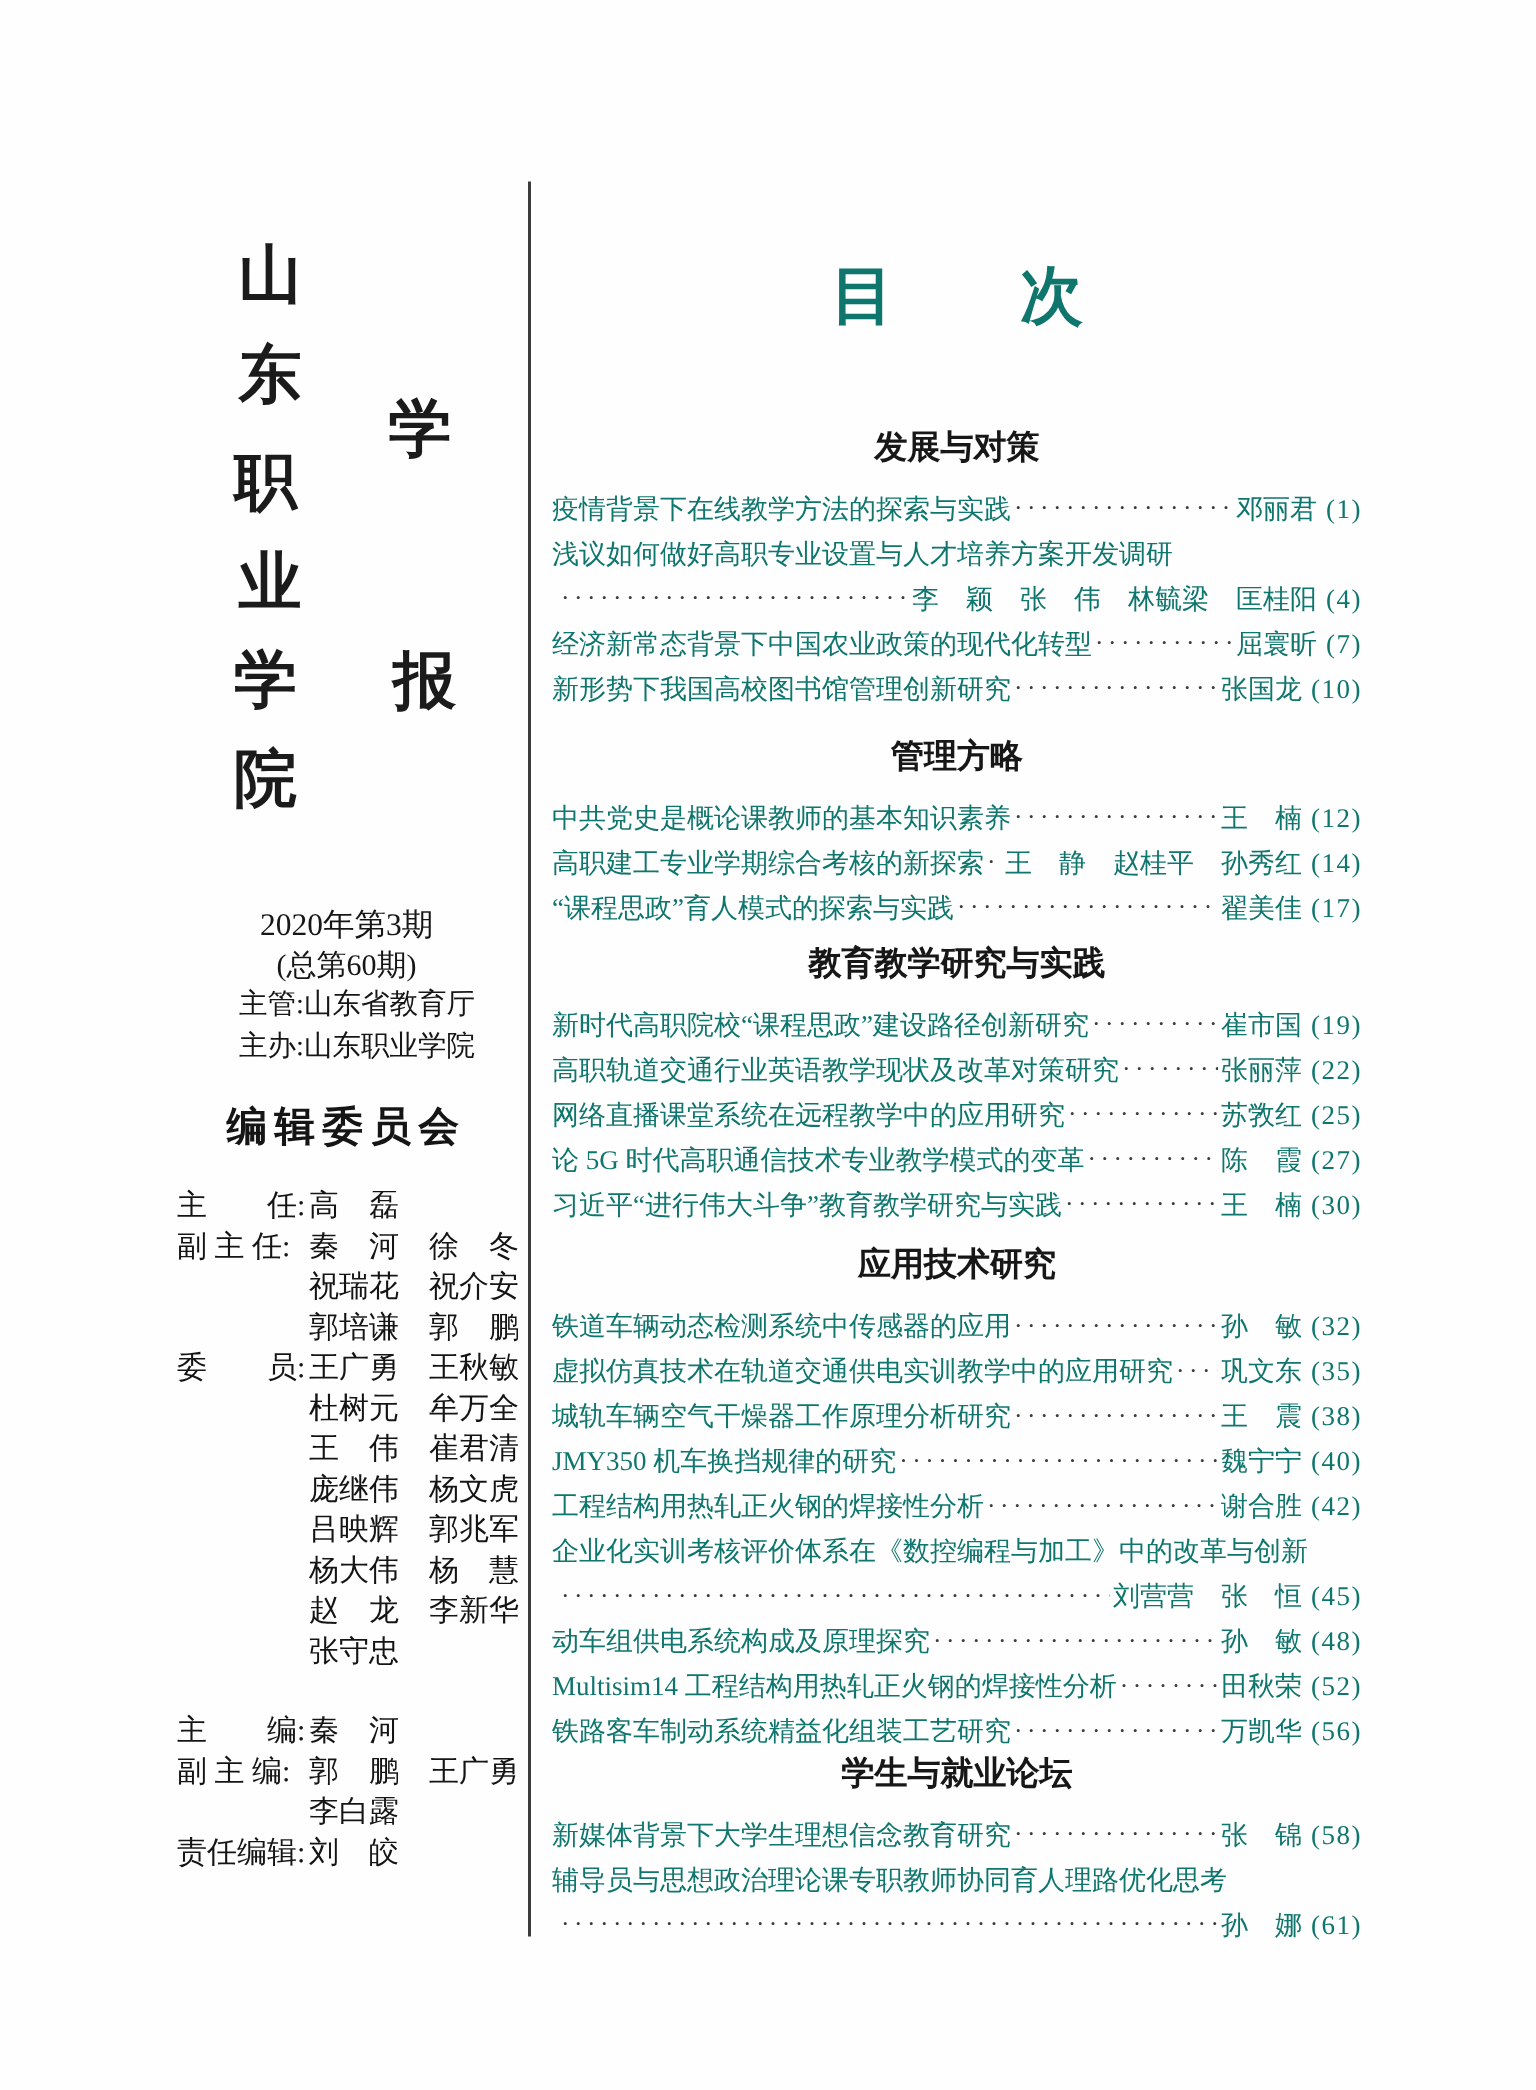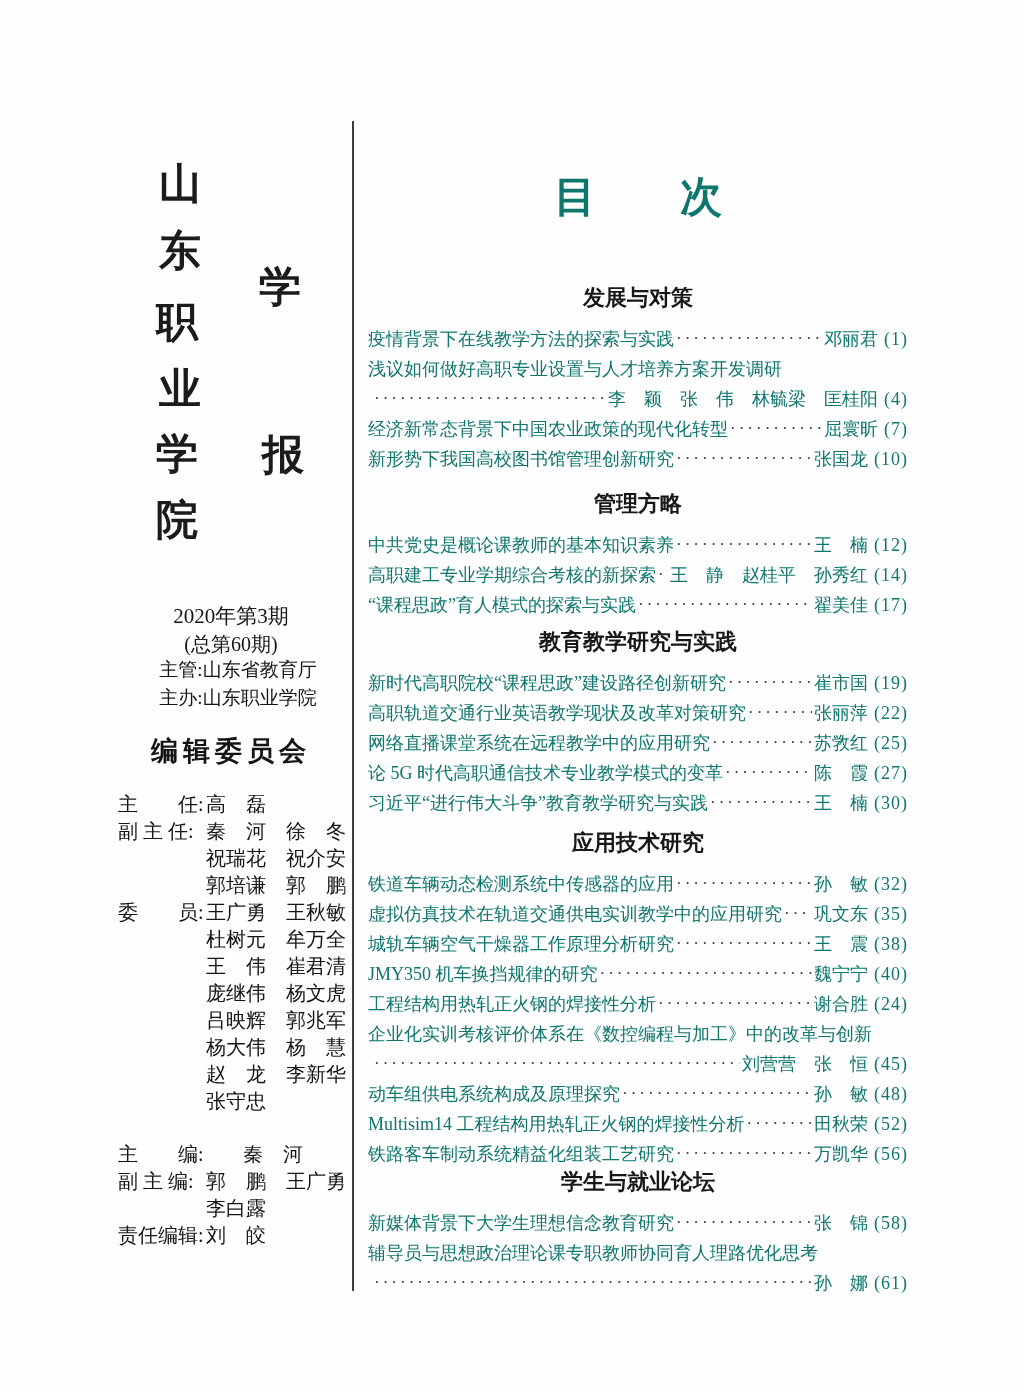--- a/index.html
+++ b/index.html
@@ -41,21 +41,21 @@
     position:absolute;left:115px;top:733px;width:232px;
     text-align:center;
     font-family:"Liberation Sans","DejaVu Sans",sans-serif;
     font-weight:700;font-size:27px;letter-spacing:5px;color:#151515;
   }
   .board{
     position:absolute;left:118px;top:791px;width:240px;
     font-size:20px;color:#141414;
   }
   .ed-row{display:flex;line-height:27px;height:27px;white-space:nowrap;}
-  .ed-row.gap-top{margin-top:26px;gap:37px;}
+  .ed-row.gap-top{margin-top:26px;}
   .ed-label{min-width:88px;flex:none;}
   .ed-names{flex:none;}
 
   
   .divider{
     position:absolute;left:352px;top:121px;width:2px;height:1170px;
     background:#3c3c3c;
   }
 
   
@@ -303,21 +303,21 @@
       <div class="entry">
           <span class="etitle">JMY350 机车换挡规律的研究</span>
           <span class="leader"></span>
           <span class="eauth">魏宁宁</span>
           <span class="epage">(40)</span>
         </div>
       <div class="entry">
           <span class="etitle">工程结构用热轧正火钢的焊接性分析</span>
           <span class="leader"></span>
           <span class="eauth">谢合胜</span>
-          <span class="epage">(24)</span>
+          <span class="epage">(42)</span>
         </div>
       <div class="entry">
           <span class="etitle">企业化实训考核评价体系在《数控编程与加工》中的改革与创新</span>
         </div>
       <div class="entry cont">
           <span class="leader"></span>
           <span class="eauth">刘营营　张　恒</span>
           <span class="epage">(45)</span>
         </div>
       <div class="entry">

